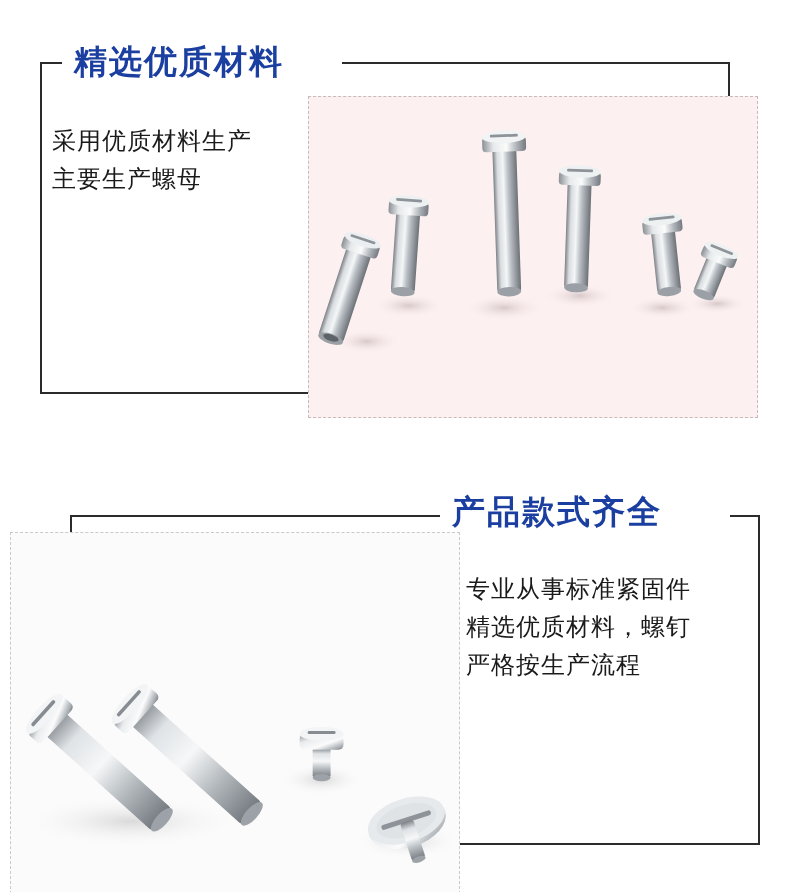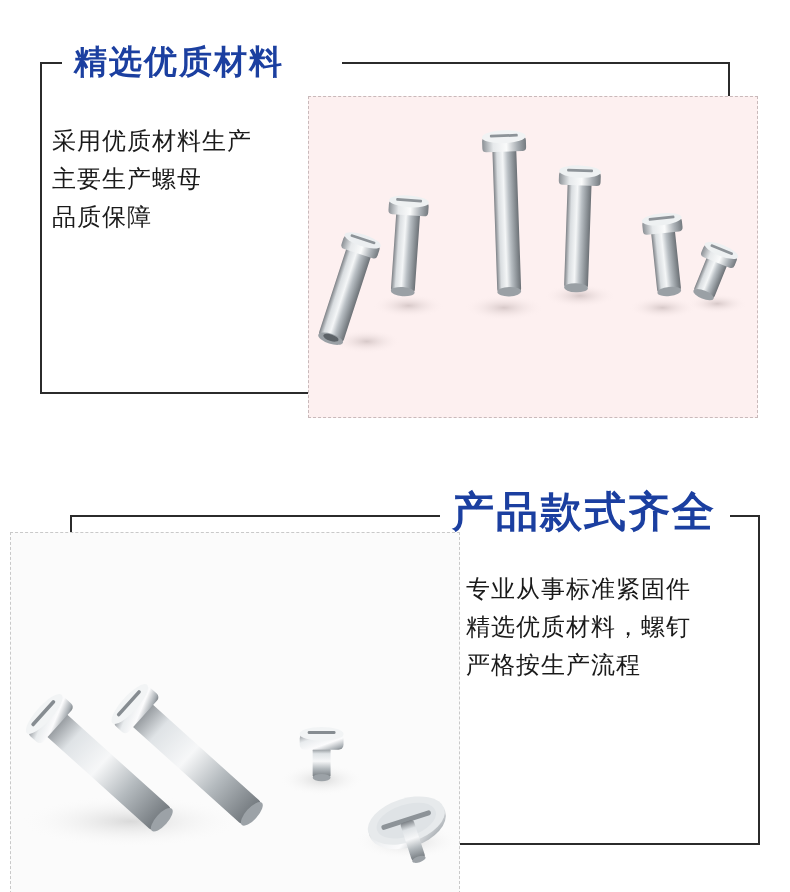--- a/index.html
+++ b/index.html
@@ -105,21 +105,21 @@
     left: 440px;
     top: 63px;
     width: 290px;
     height: 26px;
     background: #ffffff;
   }
   .title2 {
     position: absolute;
     left: 452px;
     top: 50px;
-    font-size: 42px;
+    font-size: 33px;
     line-height: 44px;
     font-weight: bold;
     color: #1b3fa0;
     letter-spacing: 2px;
     white-space: nowrap;
   }
   .body2 {
     position: absolute;
     left: 466px;
     top: 132px;
@@ -151,21 +151,20 @@
 
 <div class="section" id="section-one">
 
   <div class="frame1"></div>
   <div class="title1-gapmask"></div>
   <div class="title1">精选优质材料</div>
 
   <div class="body1">
     <div>采用优质材料生产</div>
     <div>主要生产螺母</div>
-    <div>品质保障</div>
   </div>
 
   <div class="photo1">
     <svg class="photo-svg" viewBox="0 0 450 322" preserveAspectRatio="none">
       <defs>
         <linearGradient id="steel1" x1="0" y1="0" x2="1" y2="0">
           <stop offset="0%" stop-color="#7d8186"></stop>
           <stop offset="18%" stop-color="#d9dde0"></stop>
           <stop offset="42%" stop-color="#f4f6f7"></stop>
           <stop offset="62%" stop-color="#b9bfc4"></stop>

